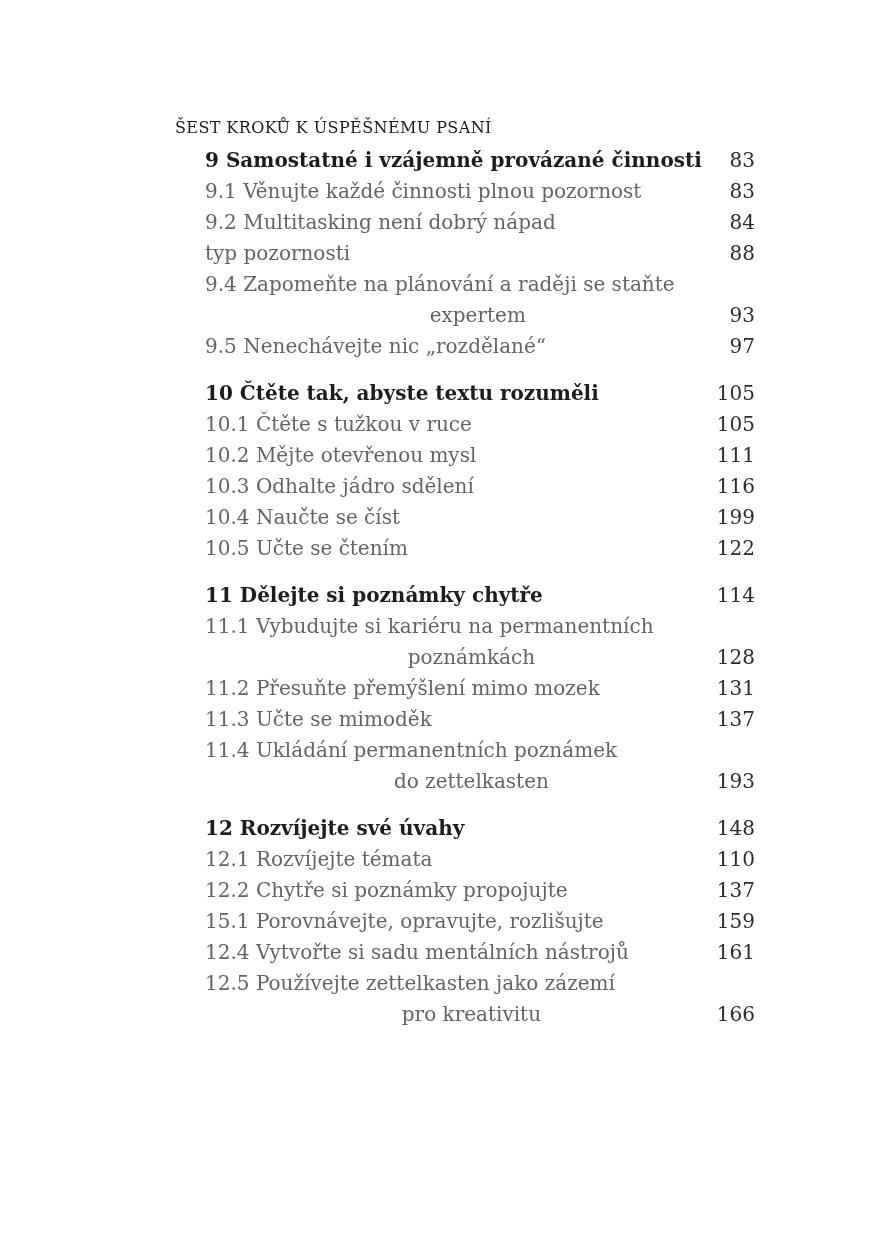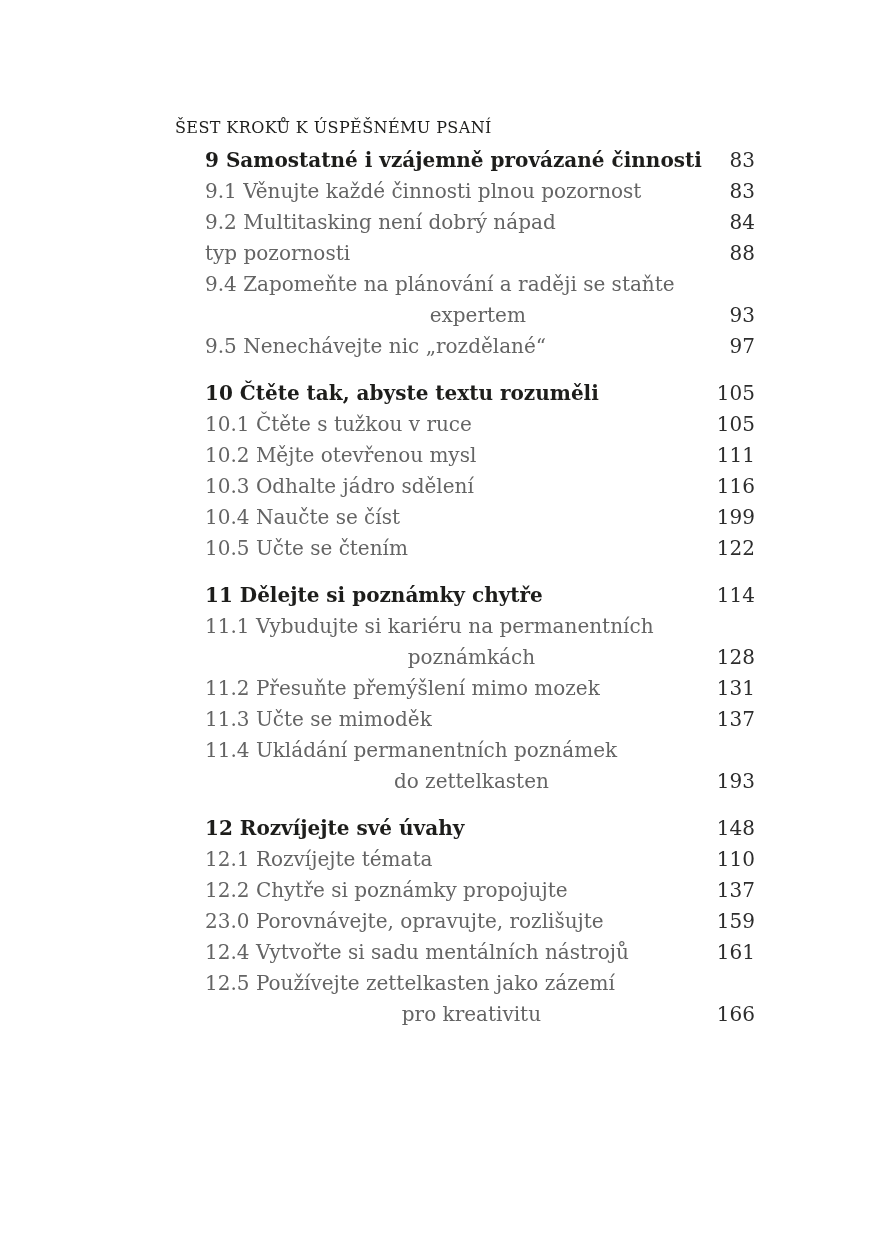--- a/index.html
+++ b/index.html
@@ -177,21 +177,21 @@
     <div class="num">110</div>
   </div>
         <div class="row">
     <div class="title">
             <div class="line">12.2 Chytře si poznámky propojujte</div>
           </div>
     <div class="num">137</div>
   </div>
         <div class="row">
     <div class="title">
-            <div class="line">23.0 Porovnávejte, opravujte, rozlišujte</div>
+            <div class="line">15.1 Porovnávejte, opravujte, rozlišujte</div>
           </div>
     <div class="num">159</div>
   </div>
         <div class="row">
     <div class="title">
             <div class="line">12.4 Vytvořte si sadu mentálních nástrojů</div>
           </div>
     <div class="num">161</div>
   </div>
         <div class="row">

